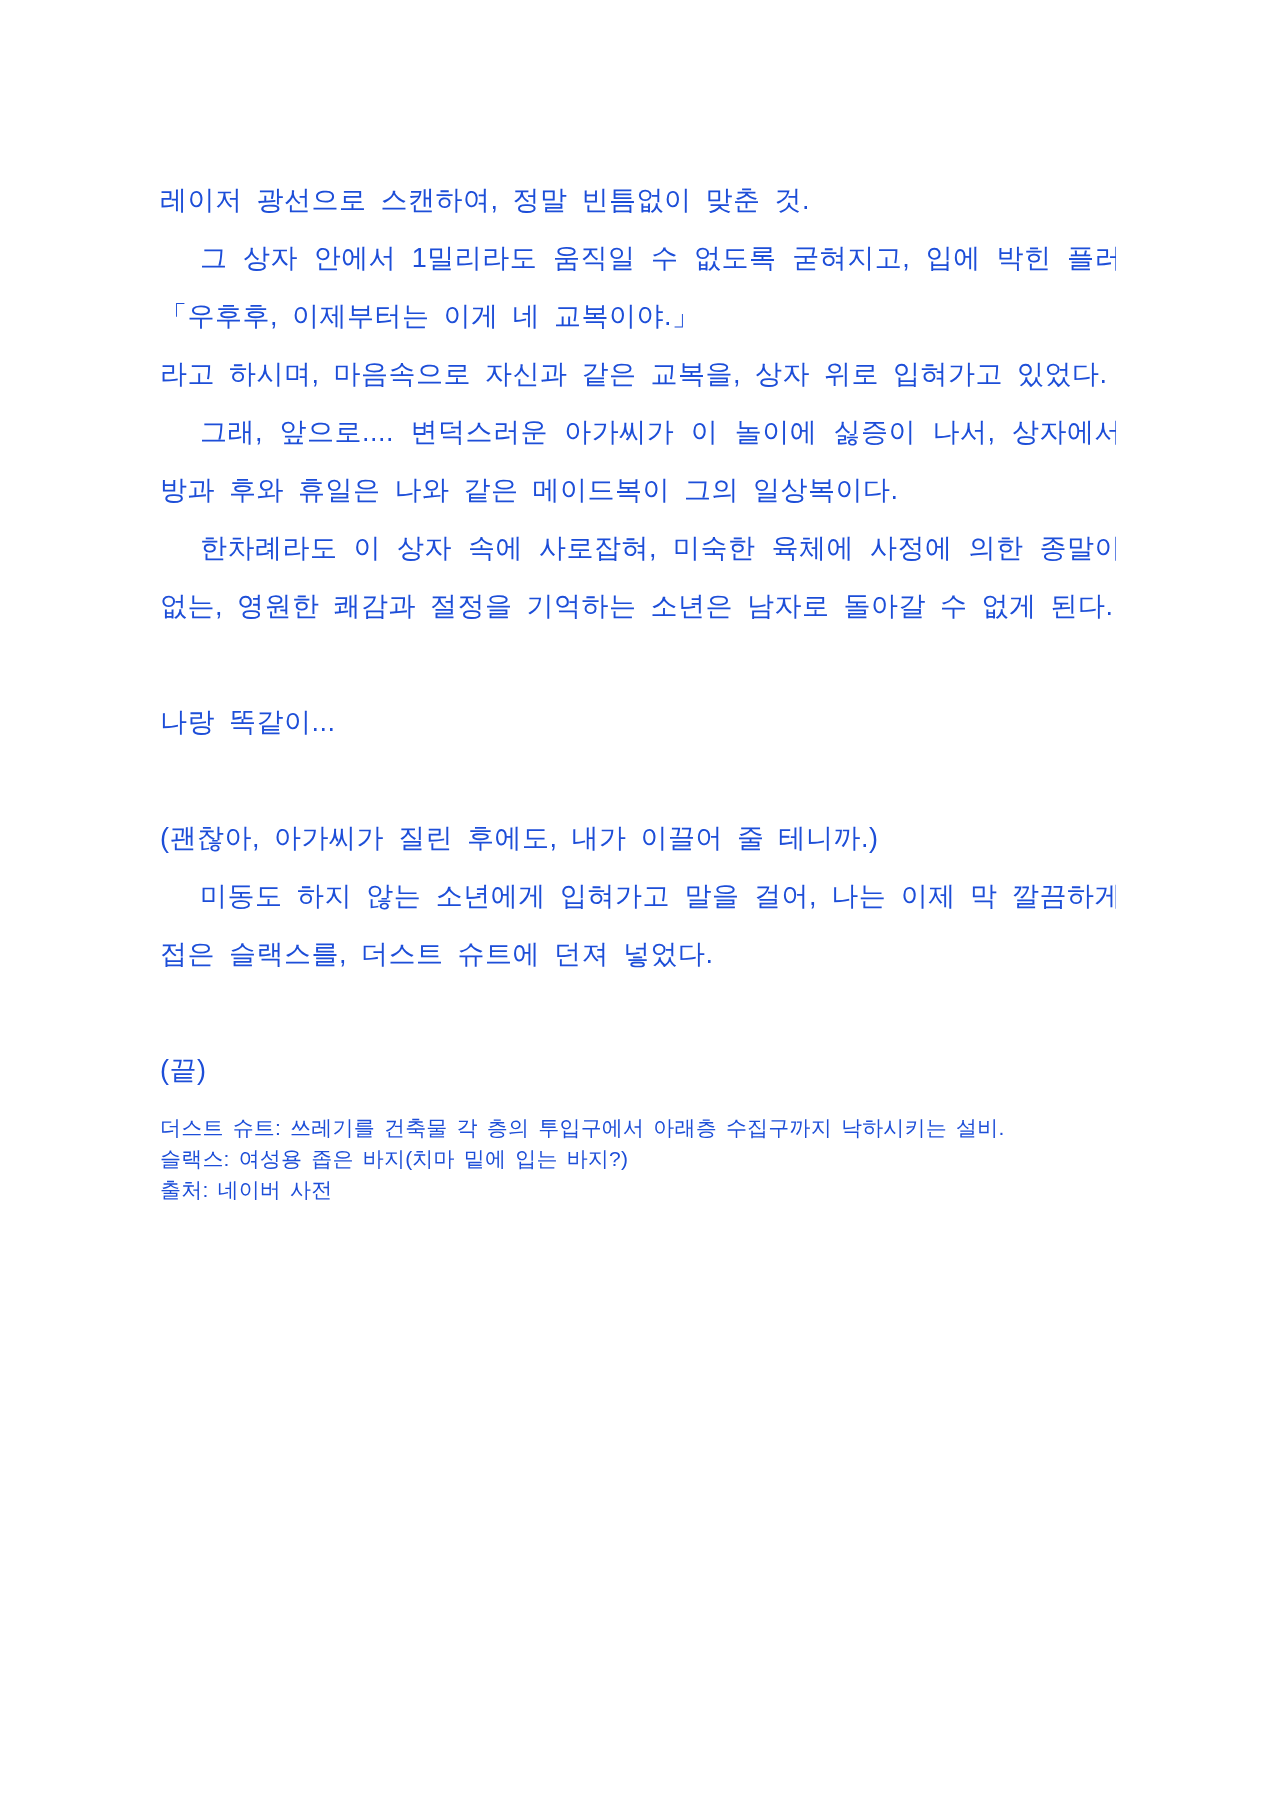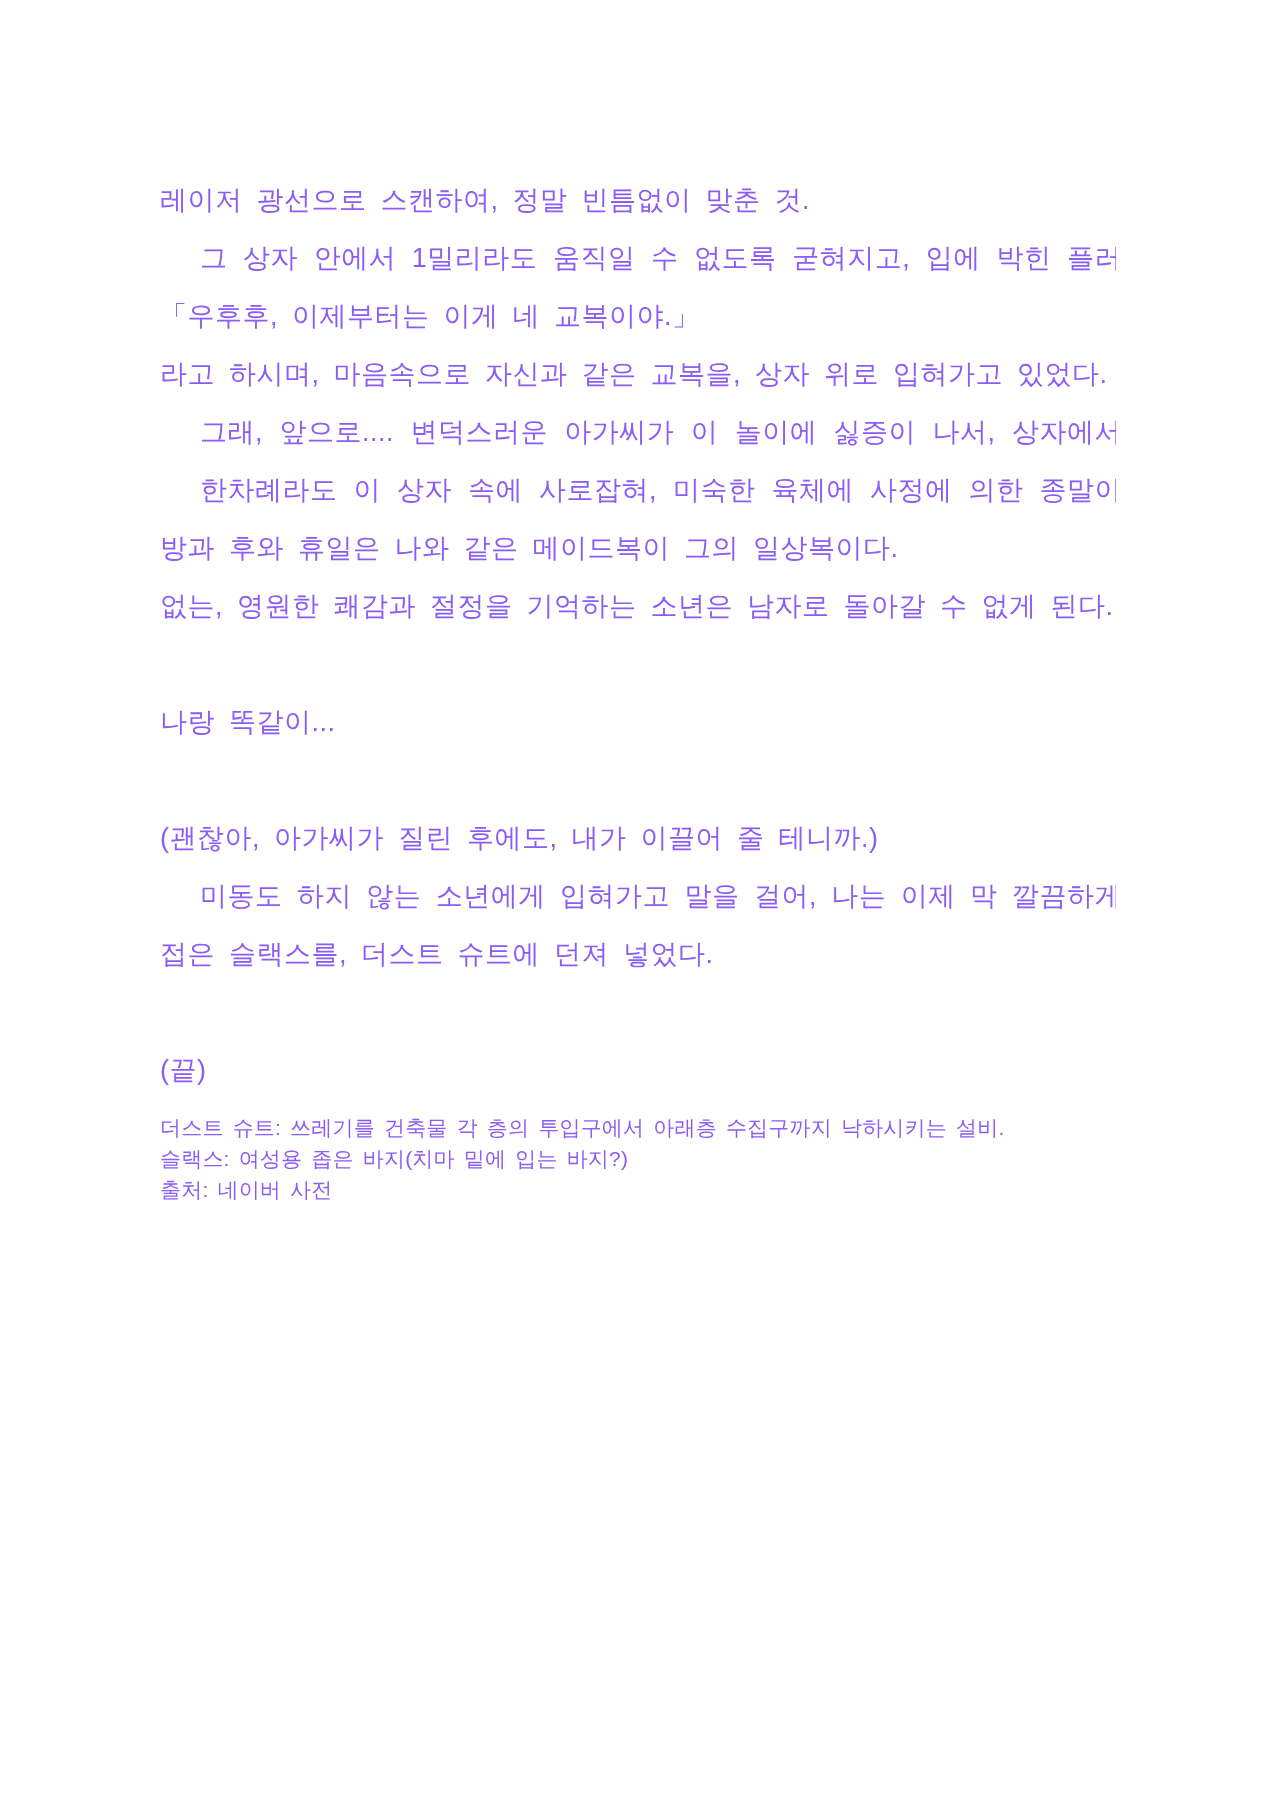--- a/index.html
+++ b/index.html
@@ -6,21 +6,21 @@
     margin: 0;
     padding: 0;
     background: #ffffff;
   }
   .page {
     position: relative;
     width: 1116px;
     height: 1809px;
     background: #ffffff;
     font-family: "Liberation Sans", "DejaVu Sans", sans-serif;
-    color: #8b5cf6;
+    color: #1d4ed8;
     overflow: hidden;
     border-radius: 13px;
   }
   .content {
     position: absolute;
     left: 160px;
     top: 171px;
     width: 962px;
   }
   .line {
@@ -58,22 +58,22 @@
 <body>
 
 <div class="page">
   <div class="content">
 
     <div class="line">레이저 광선으로 스캔하여, 정말 빈틈없이 맞춘 것.</div>
     <div class="line justify">그 상자 안에서 1밀리라도 움직일 수 없도록 굳혀지고, 입에 박힌 플러그의</div>
     <div class="line">「우후후, 이제부터는 이게 네 교복이야.」</div>
     <div class="line">라고 하시며, 마음속으로 자신과 같은 교복을, 상자 위로 입혀가고 있었다.</div>
     <div class="line justify">그래, 앞으로.... 변덕스러운 아가씨가 이 놀이에 싫증이 나서, 상자에서 꺼내</div>
+    <div class="line">방과 후와 휴일은 나와 같은 메이드복이 그의 일상복이다.</div>
     <div class="line justify">한차례라도 이 상자 속에 사로잡혀, 미숙한 육체에 사정에 의한 종말이</div>
-    <div class="line">방과 후와 휴일은 나와 같은 메이드복이 그의 일상복이다.</div>
     <div class="line">없는, 영원한 쾌감과 절정을 기억하는 소년은 남자로 돌아갈 수 없게 된다.</div>
 
     <div class="blank"></div>
 
     <div class="line">나랑 똑같이...</div>
 
     <div class="blank"></div>
 
     <div class="line">(괜찮아, 아가씨가 질린 후에도, 내가 이끌어 줄 테니까.)</div>
     <div class="line justify">미동도 하지 않는 소년에게 입혀가고 말을 걸어, 나는 이제 막 깔끔하게</div>

